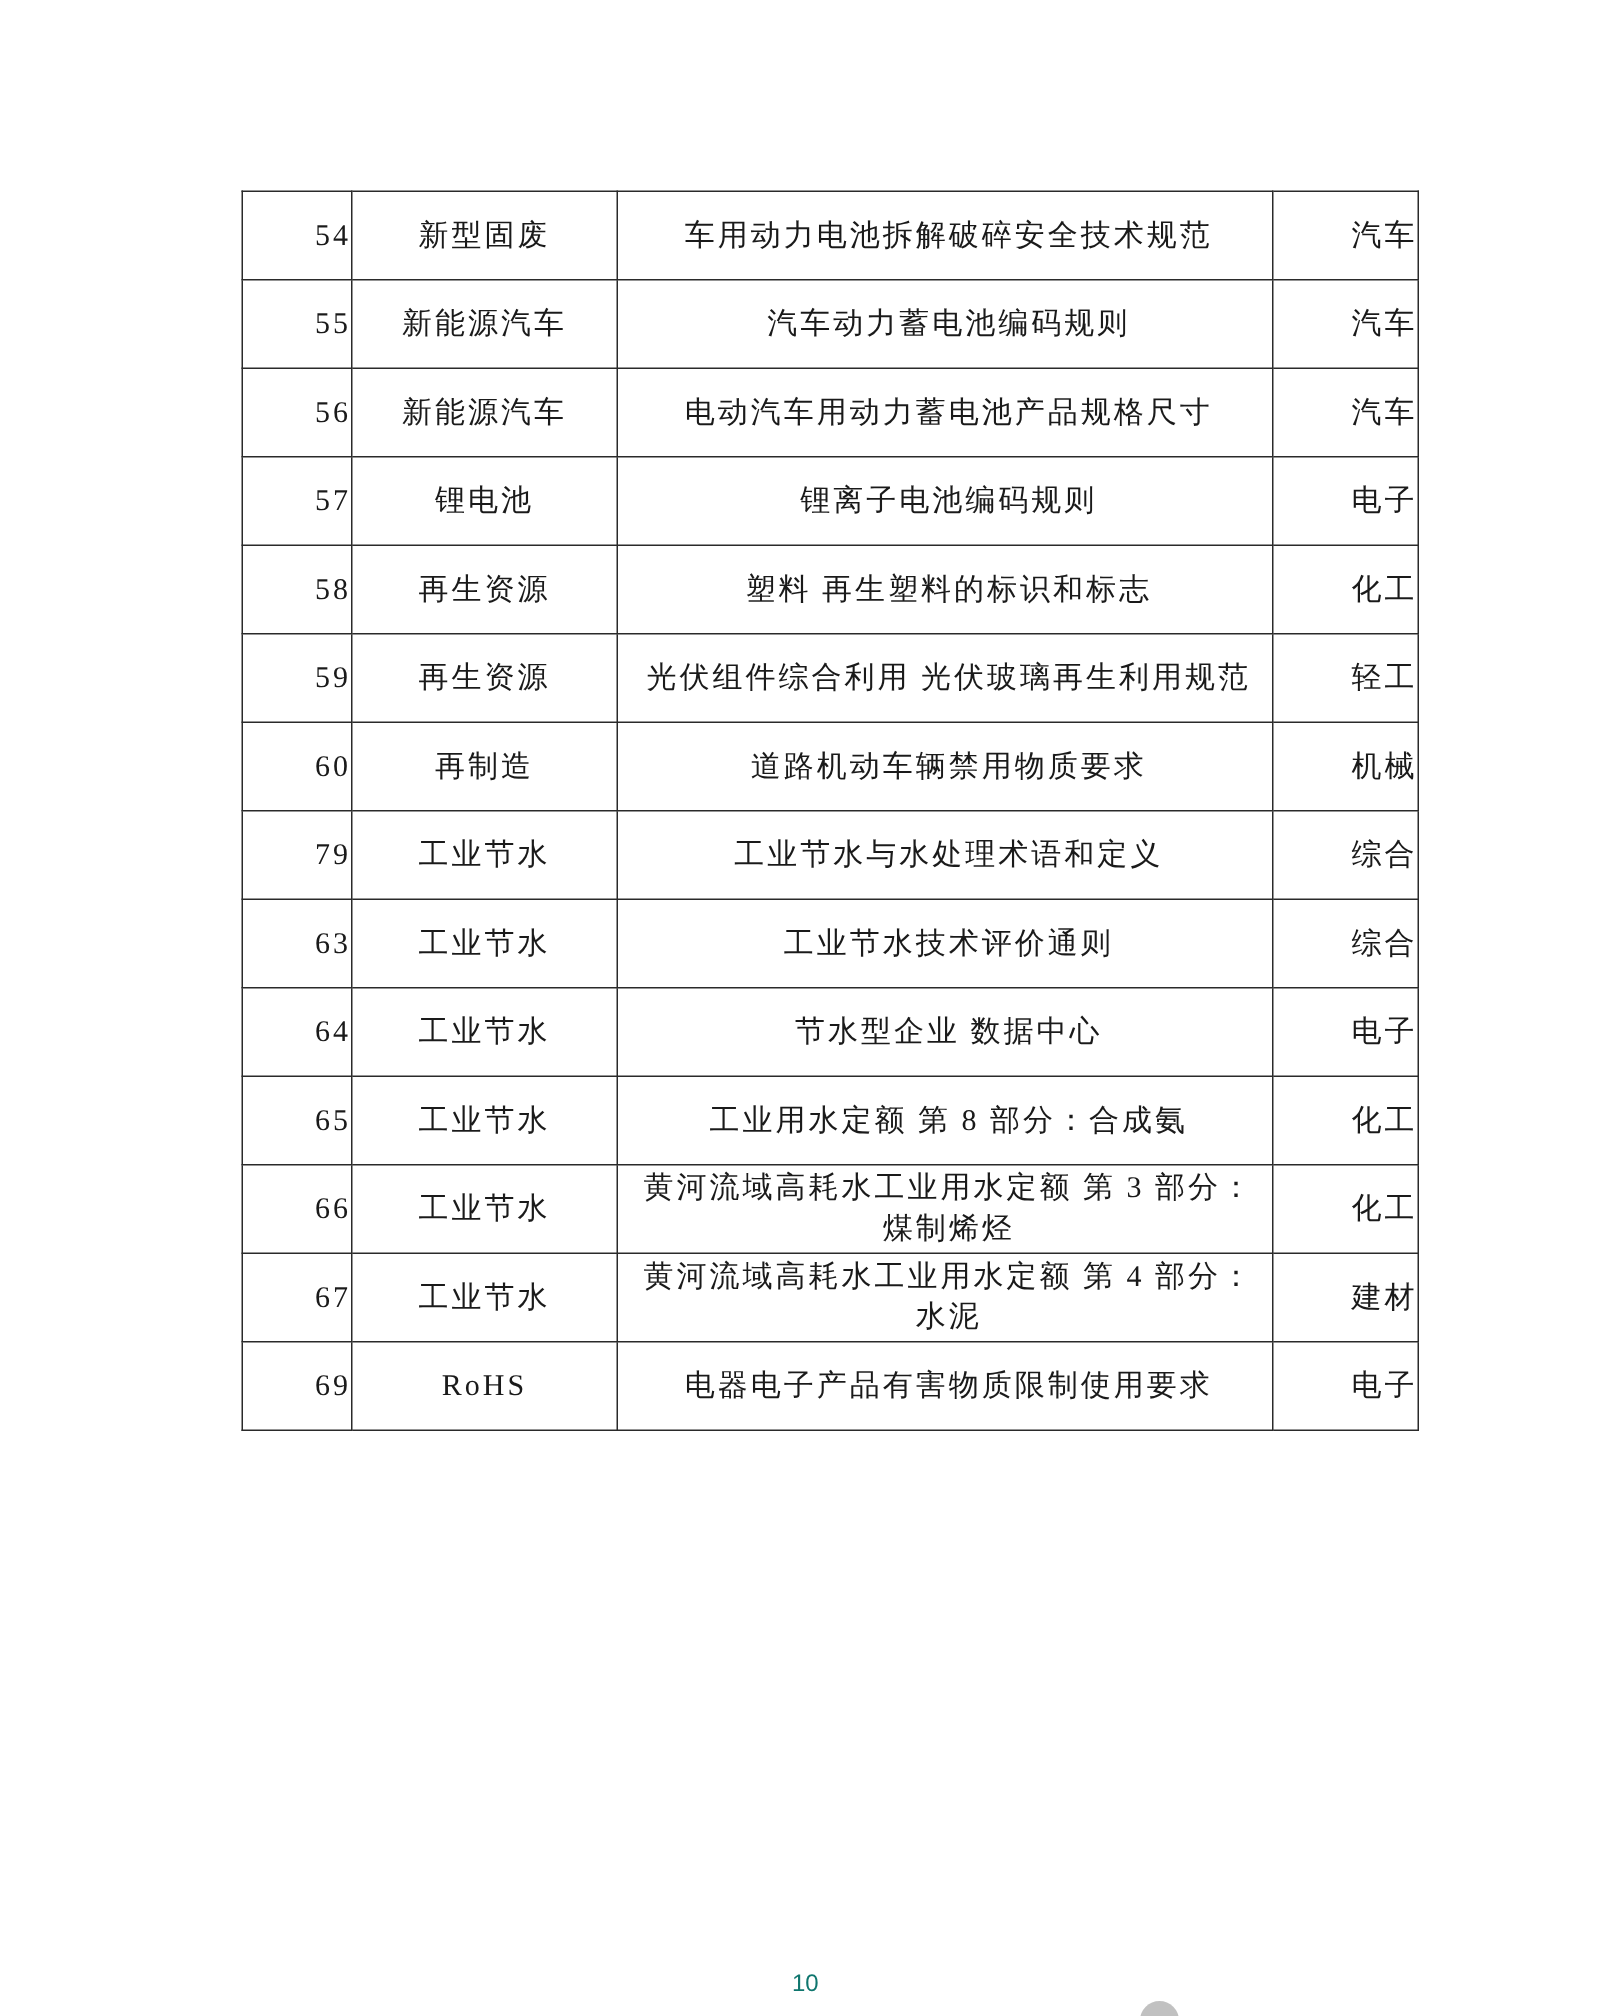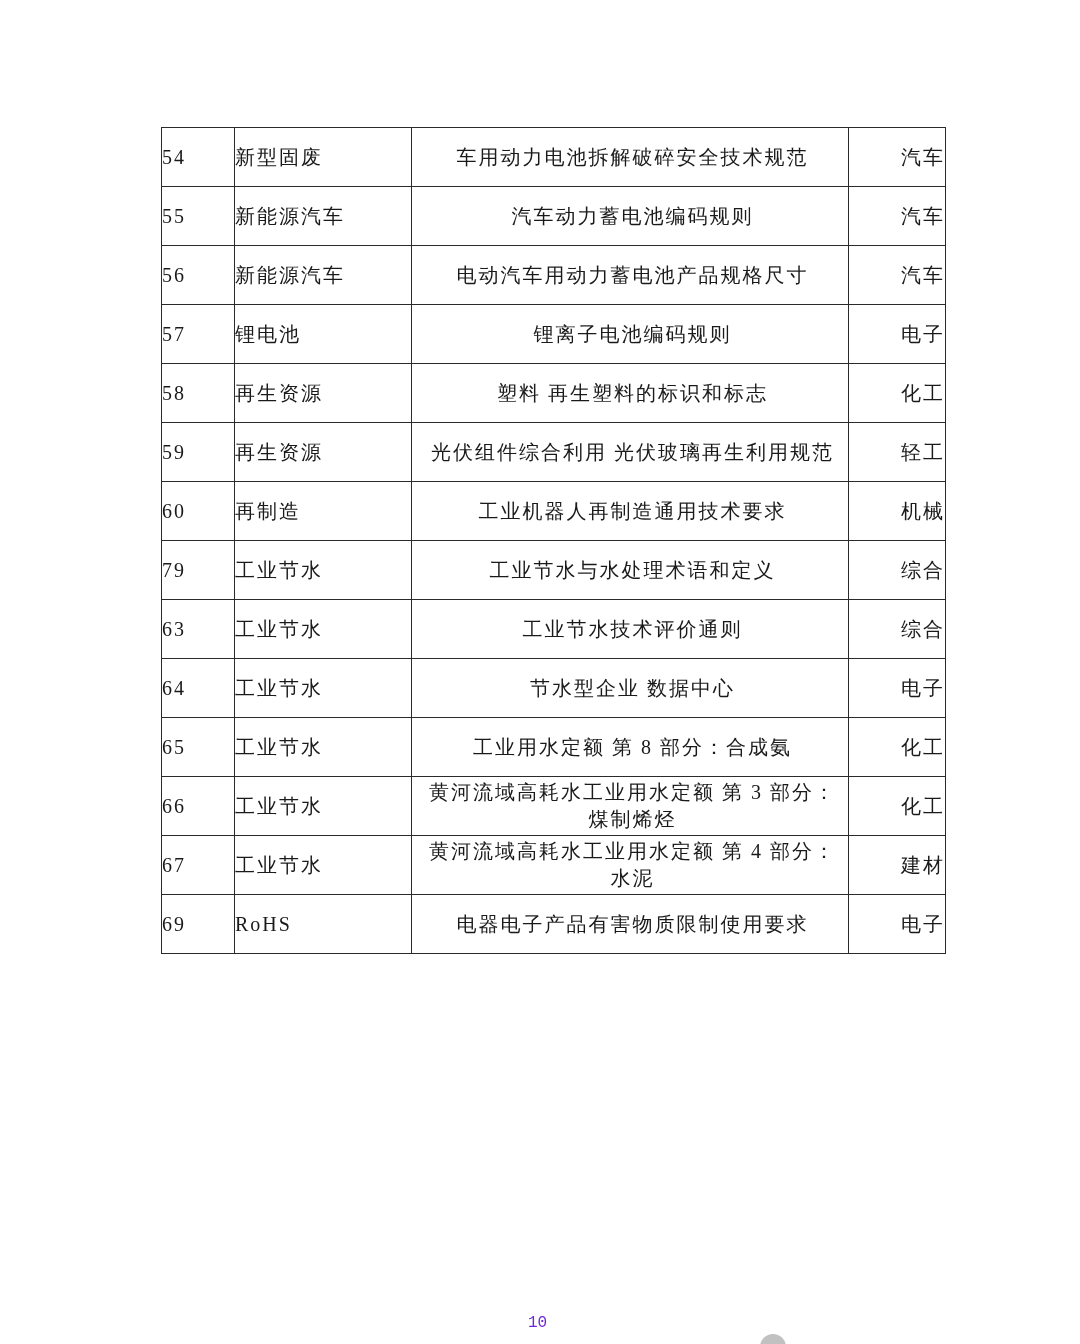--- a/index.html
+++ b/index.html
@@ -33,46 +33,46 @@
       border: 1.3px solid #2a2a2a;
       height: 58px;
       padding: 0;
       font-size: 20px;
       line-height: 27px;
       vertical-align: middle;
       letter-spacing: 2px;
     }
     td.col-no {
       width: 72px;
-      text-align: left;
+      text-align: right;
       letter-spacing: 0;
       font-size: 21px;
     }
     td.col-field {
       width: 176px;
-      text-align: left;
+      text-align: center;
       font-family: Liberation Serif, serif;
     }
     td.col-name {
       width: 419px;
       text-align: center;
       padding-left: 11px !important;
       padding-right: 6px !important;
     }
     td.col-industry {
       width: 96px;
       text-align: right;
     }
     .page-number {
       position: absolute;
       left: 528px;
       top: 1314px;
-      font-family: Liberation Mono, monospace;
+      font-family: Liberation Sans, sans-serif;
       font-size: 16px;
-      color: #6d28d9;
+      color: #0f766e;
     }
     .watermark {
       position: absolute;
       left: 760px;
       top: 1334px;
       height: 20px;
       display: flex;
       align-items: flex-start;
       gap: 10px;
       opacity: 0.45;
@@ -127,21 +127,21 @@
       </tr>
       <tr>
         <td class="col-no">59</td>
         <td class="col-field">再生资源</td>
         <td class="col-name">光伏组件综合利用 光伏玻璃再生利用规范</td>
         <td class="col-industry">轻工</td>
       </tr>
       <tr>
         <td class="col-no">60</td>
         <td class="col-field">再制造</td>
-        <td class="col-name">工业机器人再制造通用技术要求</td>
+        <td class="col-name">道路机动车辆禁用物质要求</td>
         <td class="col-industry">机械</td>
       </tr>
       <tr>
         <td class="col-no">79</td>
         <td class="col-field">工业节水</td>
         <td class="col-name">工业节水与水处理术语和定义</td>
         <td class="col-industry">综合</td>
       </tr>
       <tr>
         <td class="col-no">63</td>

